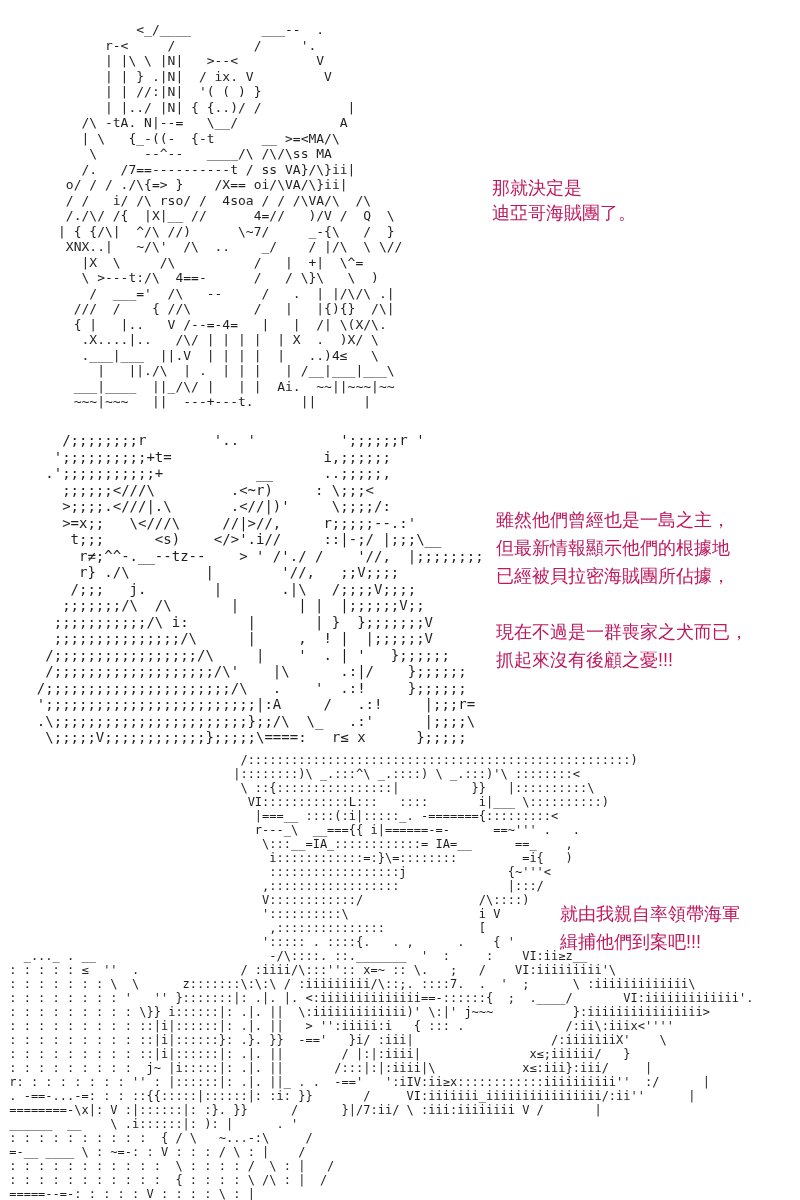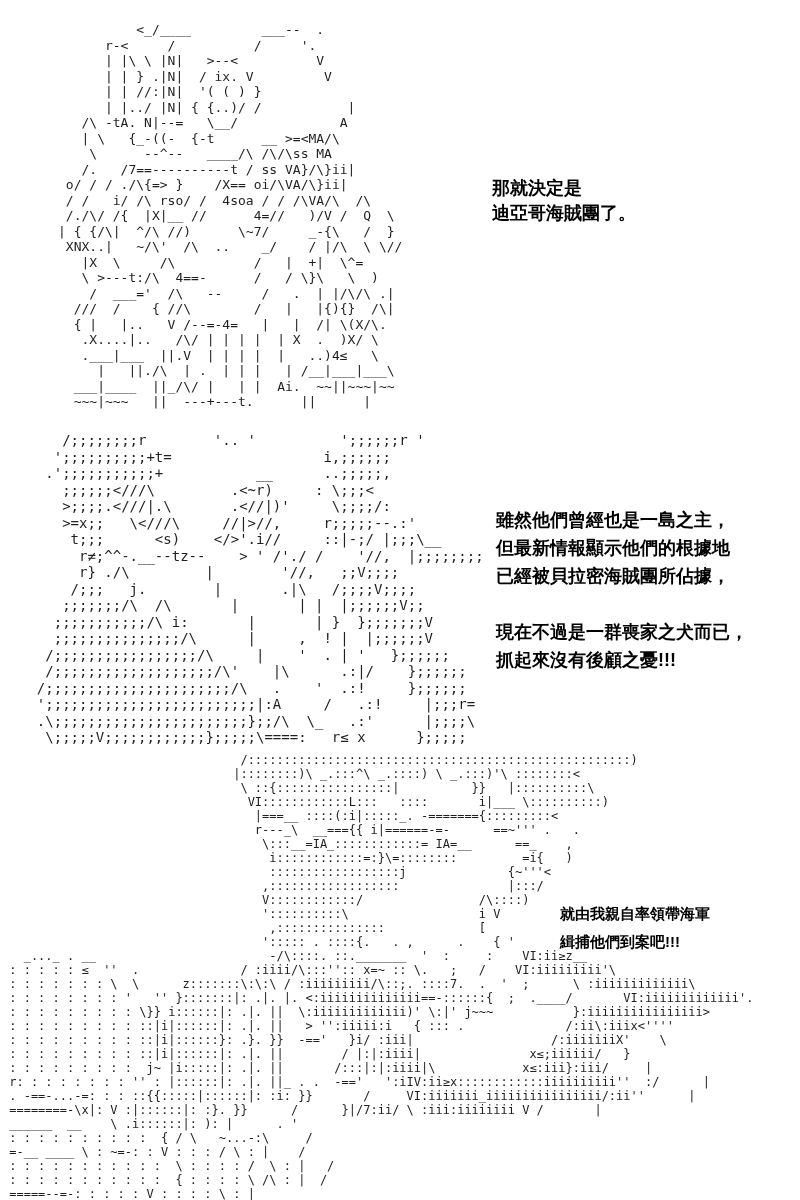--- a/index.html
+++ b/index.html
@@ -8,25 +8,25 @@
     position:absolute;margin:0;
     font-family:"DejaVu Sans Mono",monospace;
     color:#1f1f1f;white-space:pre;letter-spacing:0;
   }
   #aa1{left:58px;top:22px;font-size:13px;line-height:15.5px;}
   #aa2{left:20px;top:432px;font-size:14px;line-height:16.5px;}
   #aa3{left:2px;top:753px;font-size:12px;line-height:14px;}
   .speech{
     position:absolute;
     font-family:"Liberation Sans","DejaVu Sans",sans-serif;
-    color:#000000;white-space:pre-line;font-weight:bold;
+    color:#be185d;white-space:pre-line;
   }
   #speech1{left:492px;top:176px;font-size:18px;line-height:25px;}
   #speech2{left:496px;top:506px;font-size:18px;line-height:28px;}
-  #speech3{left:560px;top:900px;font-size:15px;line-height:28px;}
+  #speech3{left:560px;top:900px;font-size:18px;line-height:28px;}
 </style>
 </head>
 <body>
 
 <div class="stage">
   <pre id="aa1" class="aa">          &lt;_/____         ___--  .
       r-&lt;     /          /     '.
       | |\ \ |N|   &gt;--&lt;          V
       | | } .|N|  / ix. V         V
       | | //:|N|  '( ( ) }

